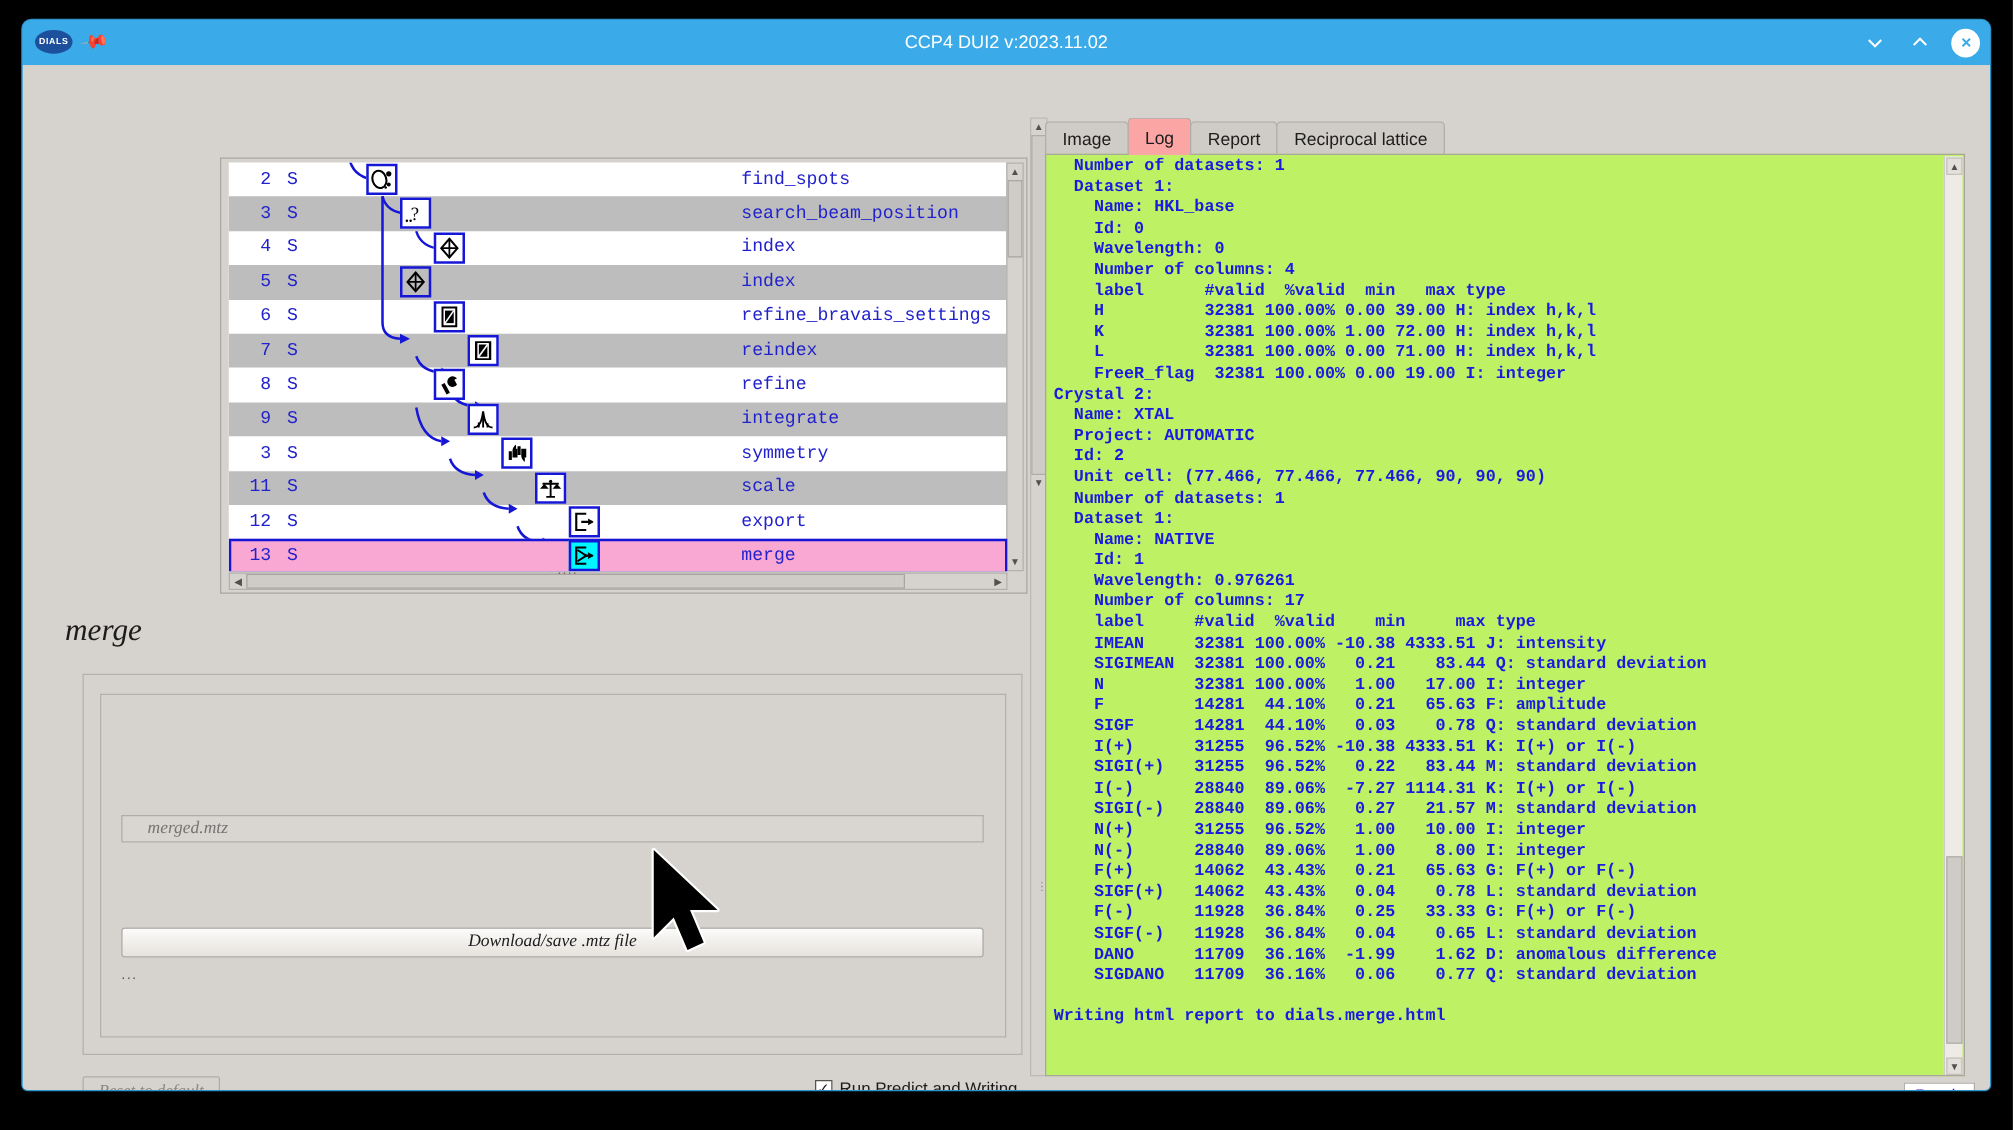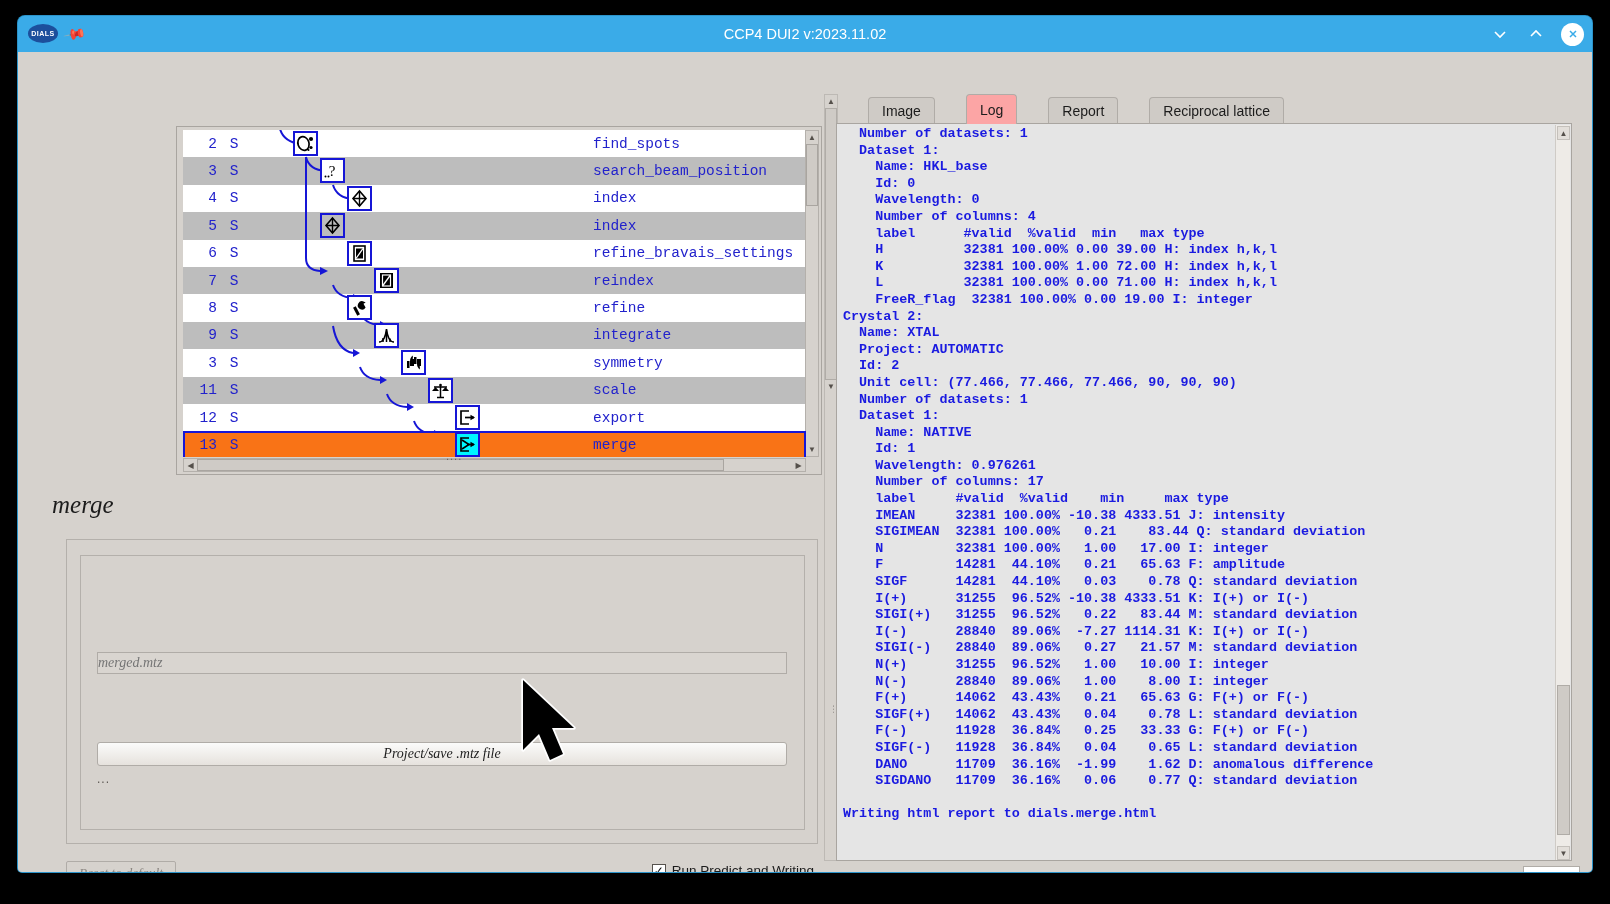--- a/index.html
+++ b/index.html
@@ -108,21 +108,21 @@
     position: relative;
     height: 27.4px;
     width: 100%;
     display: flex; align-items: center;
     font-family: "Liberation Mono", monospace;
     font-size: 14.5px;
     color: #2222cc;
     box-sizing: border-box;
   }
   .tree-row.alt { background: #bdbdbd; }
-  .tree-row.sel { background: #f97316; outline: 2px solid #1616d6; outline-offset: -2px; z-index:3;}
+  .tree-row.sel { background: #f9a8d4; outline: 2px solid #1616d6; outline-offset: -2px; z-index:3;}
   .tr-num { width: 34px; text-align: right; }
   .tr-s   { width: 34px; text-align: center; }
   .tr-name{ position:absolute; left: 410px; }
   .node-icon {
     position: absolute;
     width: 25px; height: 25px;
     border: 2px solid #1616d6;
     background: #ffffff;
     box-sizing: border-box;
     display:flex; align-items:center; justify-content:center;
@@ -195,21 +195,21 @@
   .text-input {
     position: absolute; left: 16px; top: 96px;
     width: 690px; height: 22px;
     background: #d9d5d0;
     border: 1px solid #b0aca7;
     box-sizing: border-box;
     font-family: "Liberation Serif", serif;
     font-style: italic;
     font-size: 14px;
     color: #8b8b8b;
-    padding: 0 0;
+    padding: 0 20px;
     line-height: 20px;
   }
   .dl-button {
     position: absolute; left: 16px; top: 186px;
     width: 690px; height: 24px;
     background: linear-gradient(#fbfbfa, #e6e2dd);
     border: 1px solid #b0aca7;
     border-radius: 3px;
     box-sizing: border-box;
     font-family: "Liberation Serif", serif;
@@ -262,31 +262,30 @@
     height: 26px;
     padding: 0 13px;
     background: #cfcbc6;
     border: 1px solid #b0aca7;
     border-bottom: none;
     border-radius: 4px 4px 0 0;
     display:flex;align-items:center;
     font-size: 14px; color: #1c1c1c;
     margin-right: -1px;
     cursor: pointer;
-    margin-left: 32px;
   }
   .tab.active {
     background: #fca5a5;
     height: 29px;
     z-index: 2;
   }
   .logpane {
     position: absolute; left: 6px; top: 29px;
     width: 736px; height: 738px;
-    background: #e5e5e5;
+    background: #bef264;
     border: 1px solid #a9a5a0;
     box-sizing: border-box;
     overflow: hidden;
   }
   .logtext {
     position:absolute; left: 6px; top: 2px;
     width: 706px; height: 730px;
     font-family: "Liberation Mono", monospace;
     font-size: 13.4px;
     line-height: 16.6px;
@@ -596,21 +595,21 @@
             <div class="arrow-r">▶</div>
           </div>
         </div>
 
         <div class="section-title">merge</div>
 
         <div class="params-outer">
           <div class="params-inner">
             <div class="field-label">(merged) mtz output name:</div>
             <input class="text-input" type="text" value="" placeholder="merged.mtz" style="">
-            <div class="dl-button">Project/save .mtz file</div>
+            <div class="dl-button">Download/save .mtz file</div>
             <div class="ellipsis">...</div>
           </div>
         </div>
 
         <div class="reset-btn">Reset to default</div>
 
         <div class="predict-wrap">
           <div class="chk">✓</div>
           <div class="predict-label">Run Predict and Writing</div>
         </div>

